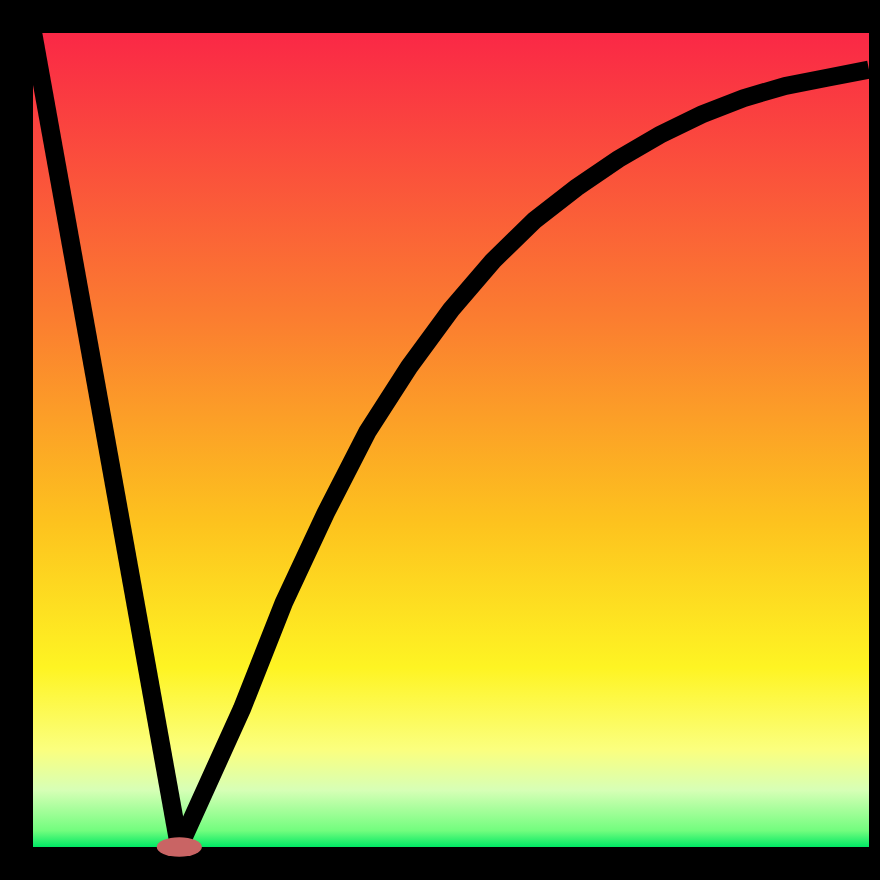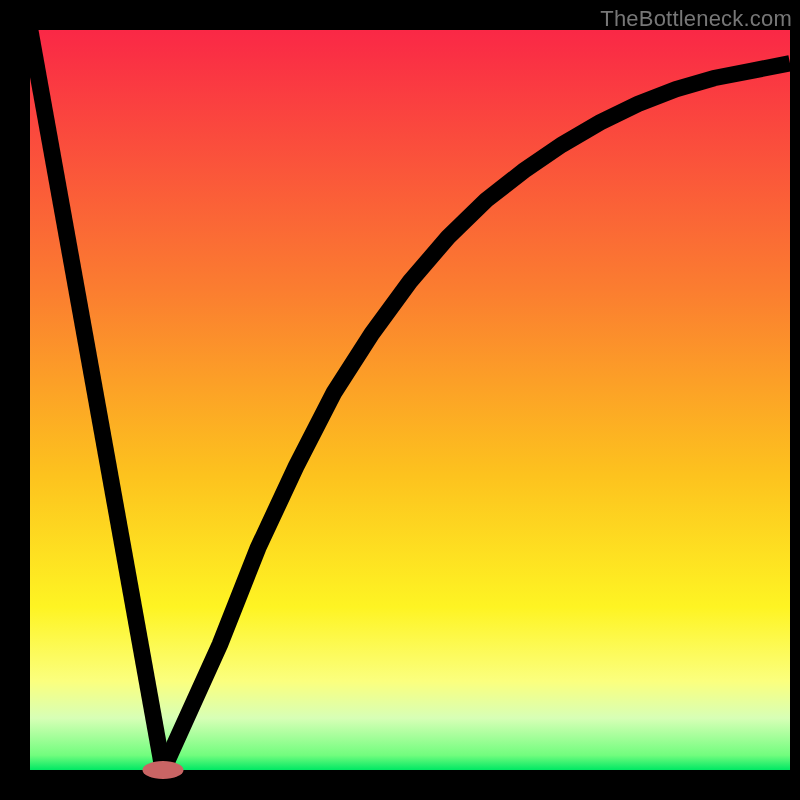--- a/index.html
+++ b/index.html
@@ -58,21 +58,20 @@
   }
   .marker {
     fill: var(--marker-fill);
     stroke: none;
   }
 </style>
 </head>
 <body>
 
 <div class="frame">
-  <div class="watermark">TheBottleneck.com</div>
   <div class="plot-area">
     <svg class="curves" viewBox="0 0 100 100" preserveAspectRatio="none">
       <path class="curve-path" d="M0.00 0.00 L17.50 100.00"></path>
       <path class="curve-path" d="M17.50 100.00 L25.00 83.00 L30.00 70.00 L35.00 59.00 L40.00 49.00 L45.00 41.00 L50.00 34.00 L55.00 28.00 L60.00 23.00 L65.00 19.00 L70.00 15.50 L75.00 12.50 L80.00 10.00 L85.00 8.00 L90.00 6.50 L95.00 5.50 L100.00 4.50"></path>
       <ellipse class="marker" cx="17.5" cy="100.00" rx="2.7" ry="1.2"></ellipse>
     </svg>
   </div>
 </div>
 
 </body></html>

